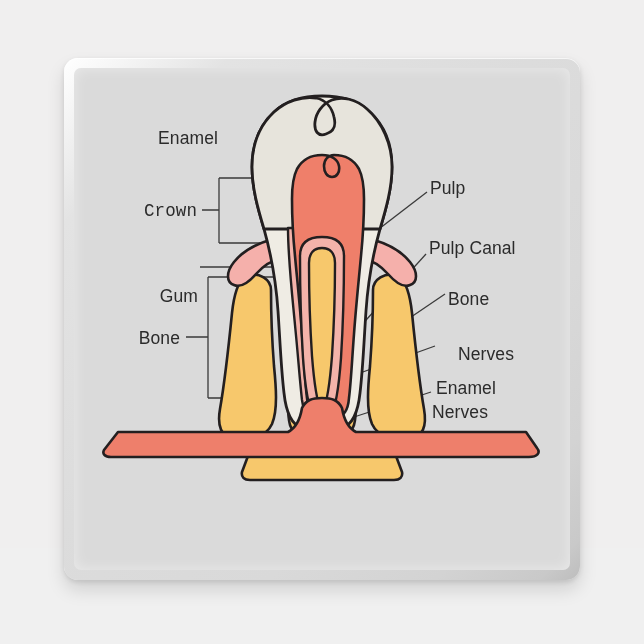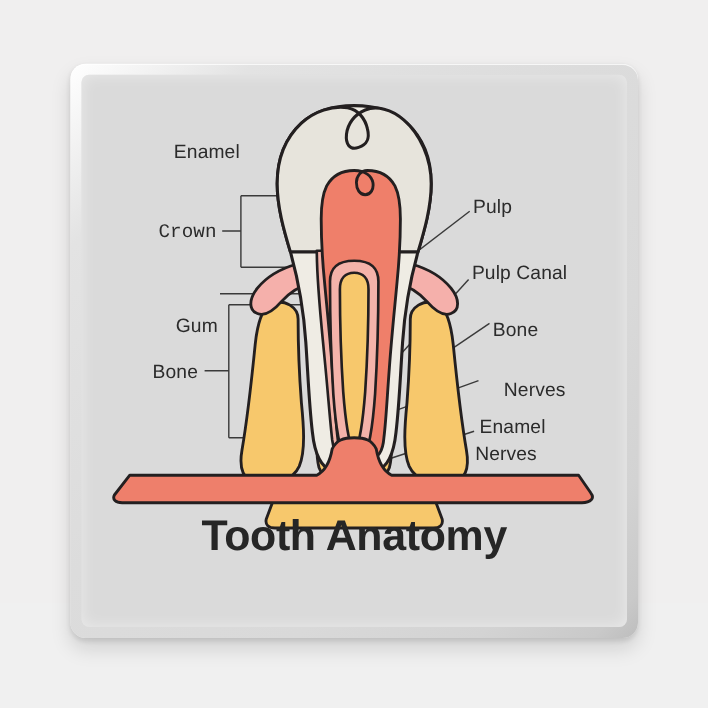--- a/index.html
+++ b/index.html
@@ -289,18 +289,17 @@
         <div class="lbl r" style="left:355px; top:170px;">Pulp Canal</div>
 
         <div class="lbl r" style="left:374px; top:221px;">Bone</div>
 
         <div class="lbl r" style="left:364px; top:276px;margin-left:20px;">Nerves</div>
 
         <div class="lbl r" style="left:362px; top:310px;">Enamel</div>
 
         <div class="lbl r" style="left:358px; top:334px;">Nerves</div>
 
-        <div id="title">Tooth Anatomy</div>
 
       </div>
     </div>
   </div>
 </div>
 
 </body></html>

